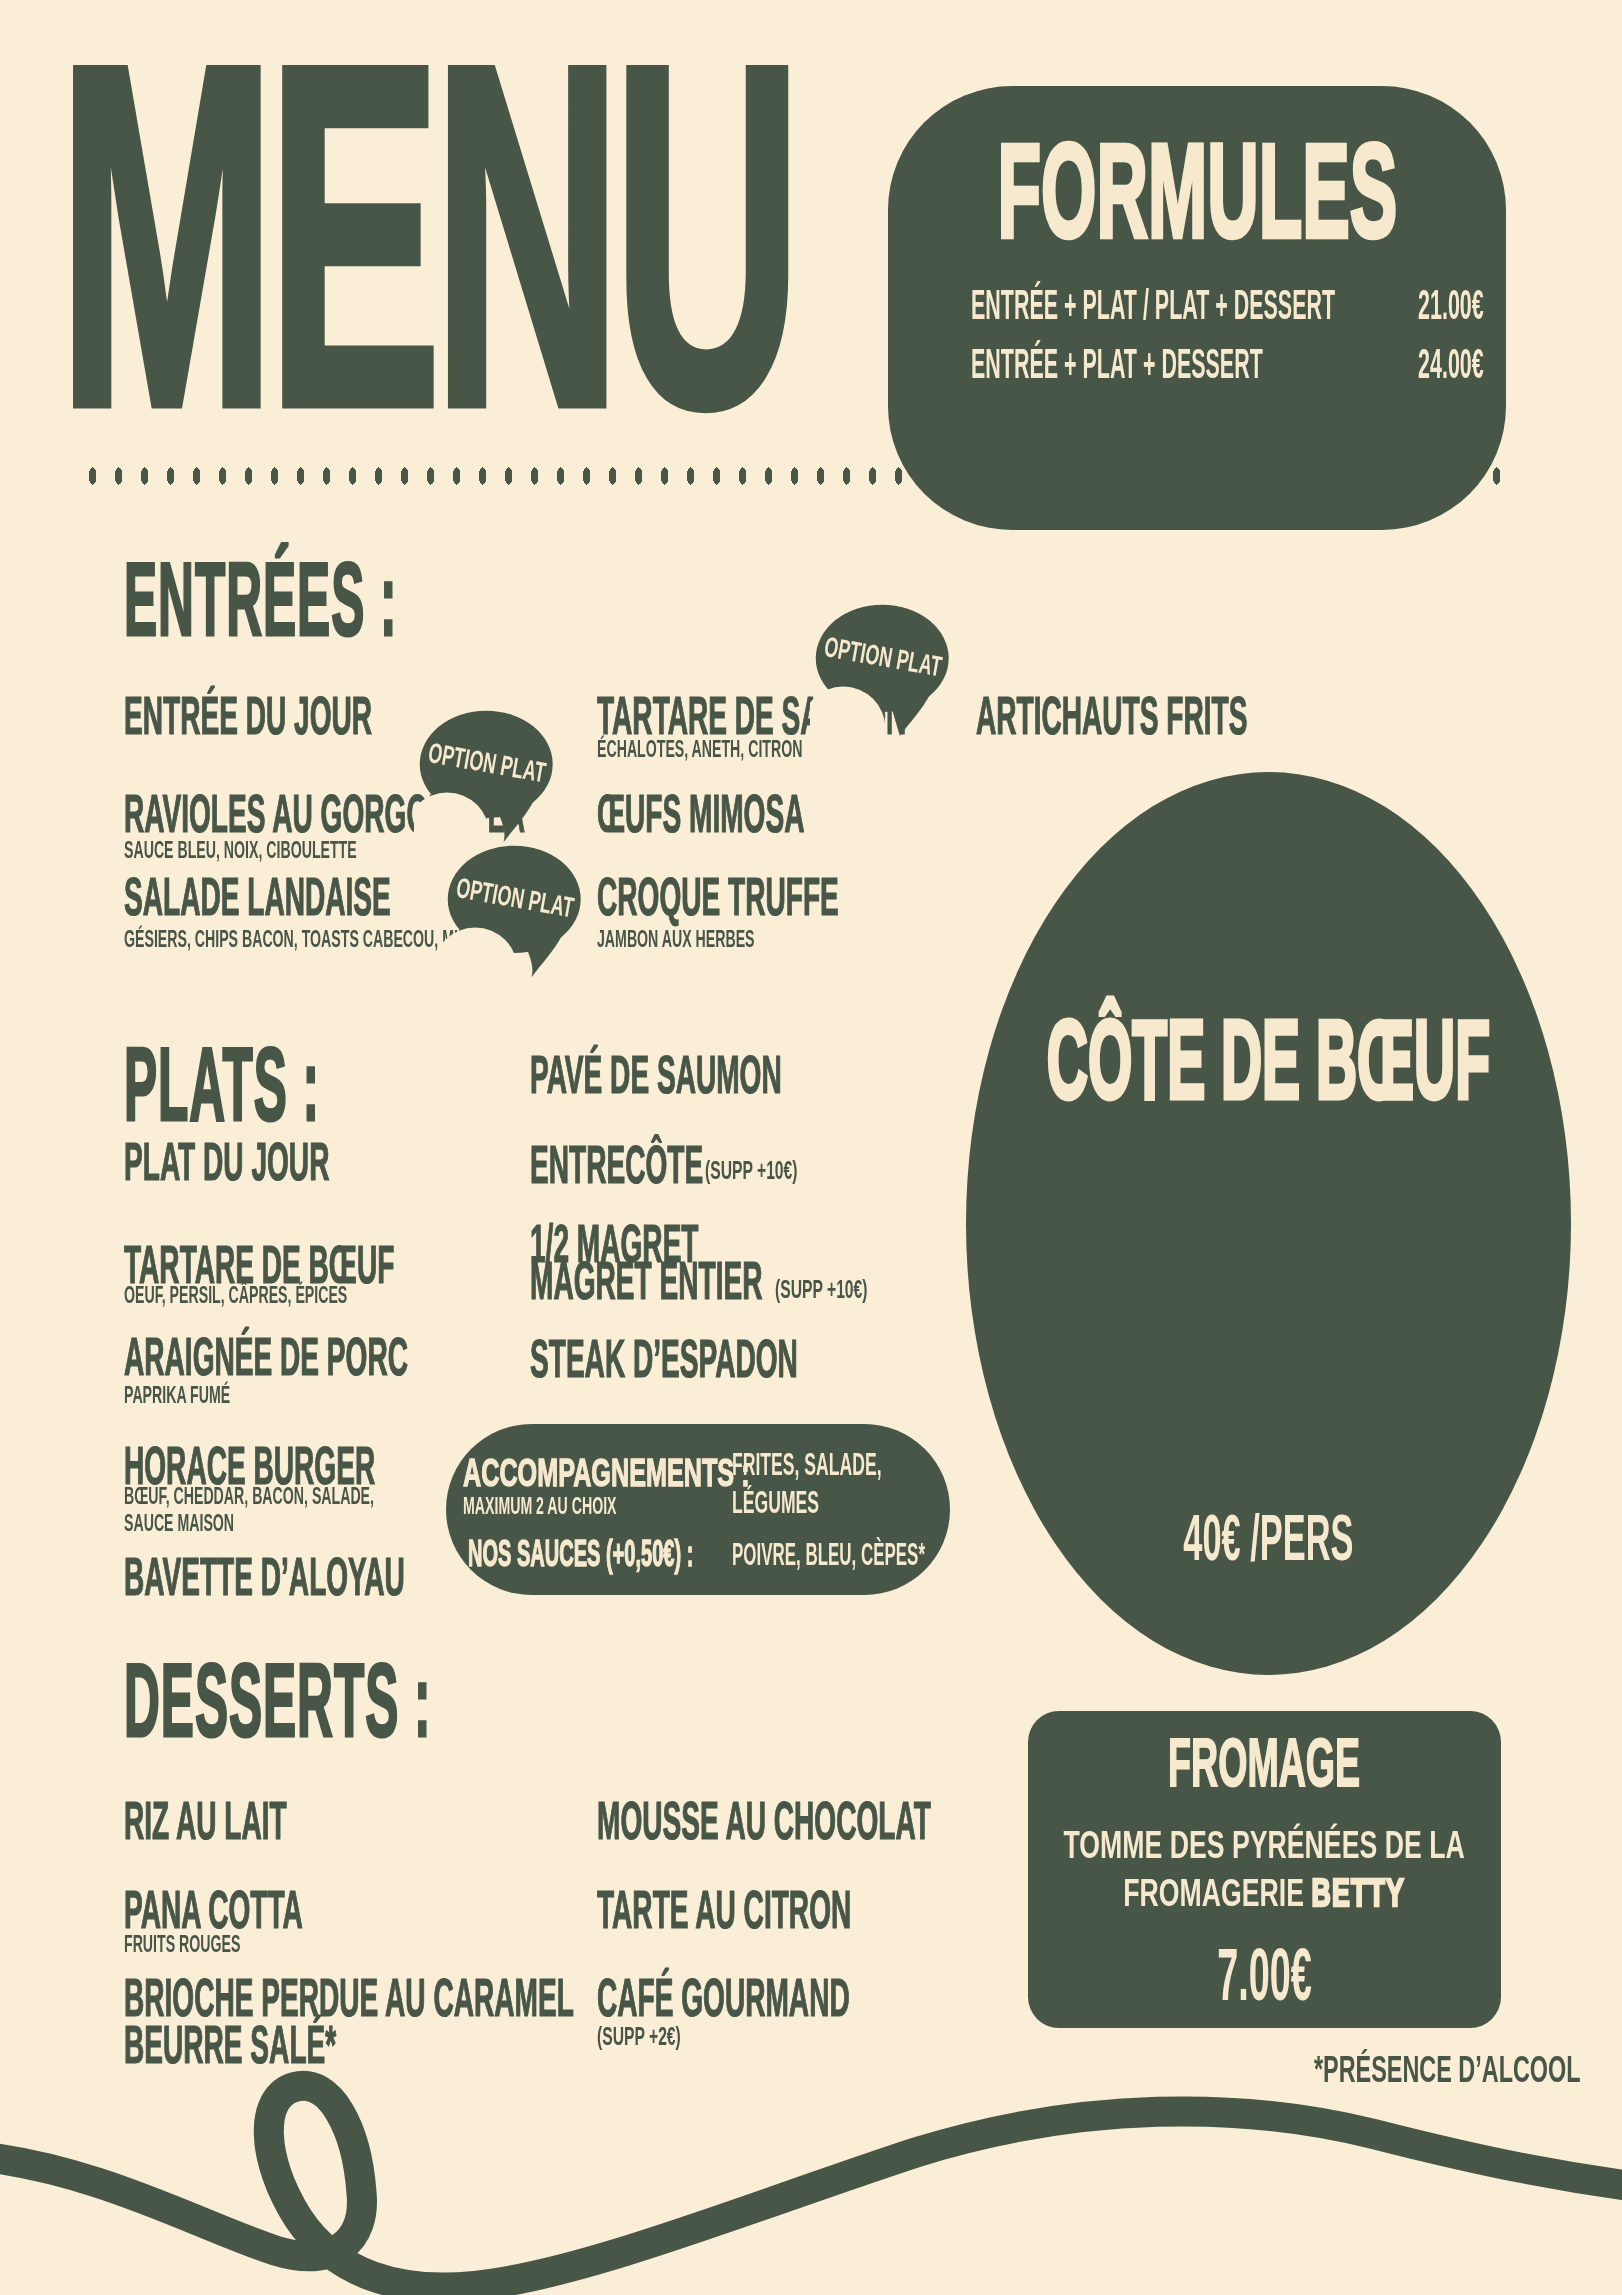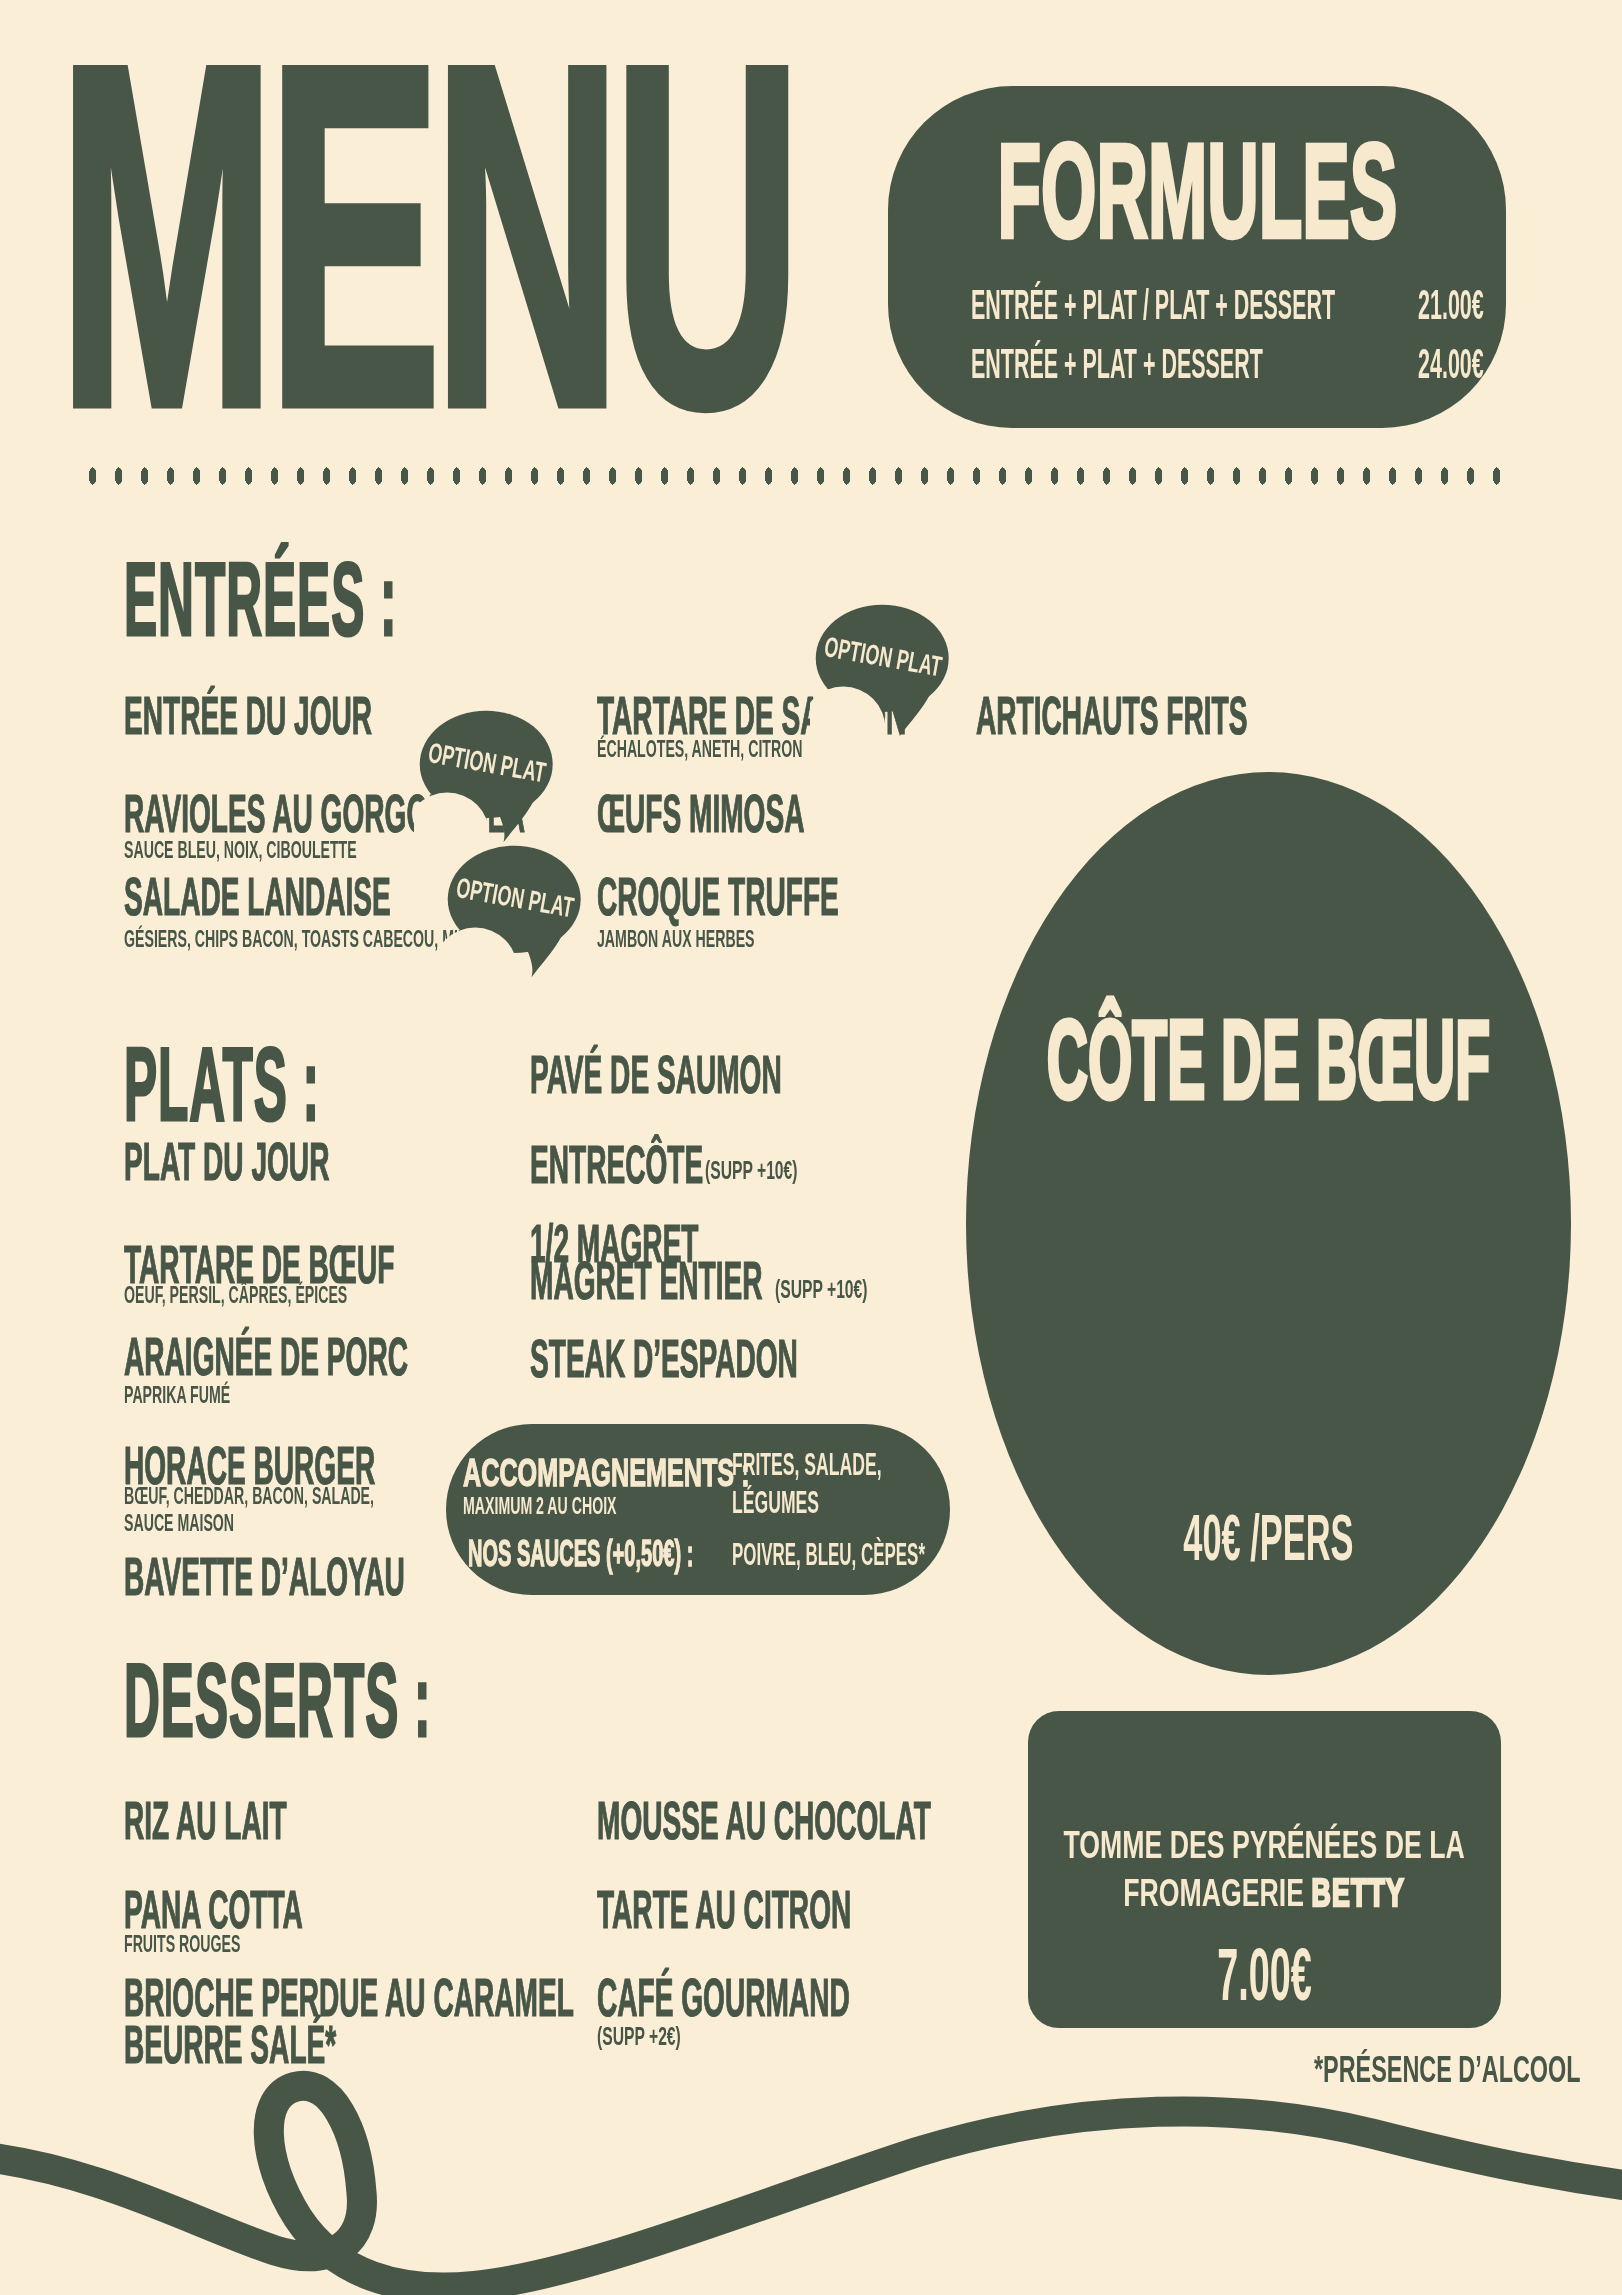--- a/index.html
+++ b/index.html
@@ -32,21 +32,21 @@
       <circle cx="52" cy="200" r="66" fill="#FBEED7"></circle>
       <path d="M 128 156 C 140 184 144 198 140 212 C 156 191 176 170 188 146 L 158 136 Z" fill="#475647"></path>
     </g>
   </defs>
 </svg>
 
 <div class="abs" style="left:58px;top:-6.5px">
   <span class="k" style="font-size:281px;--sx:0.93;--sy:1.73;letter-spacing:-9.2px;-webkit-text-stroke:5.2px currentColor">MENU</span>
 </div>
 
-<div class="abs box cream" style="left:888px;top:86px;width:618px;height:342px;border-radius:124px">
+<div class="abs box cream" style="left:888px;top:86px;width:618px;height:444px;border-radius:124px">
   <div class="abs ctr" style="top:38px">
     <span class="k cream" style="font-size:75px;--sx:0.95;--sy:1.79;-webkit-text-stroke:2.6px currentColor">FORMULES</span>
   </div>
   <div class="abs" style="left:83px;top:198px">
     <span class="k cream" style="font-size:29px;--sx:0.74;--sy:1.45">ENTRÉE + PLAT / PLAT + DESSERT</span>
   </div>
   <div class="abs" style="right:22px;top:198px">
     <span class="k cream" style="font-size:29px;--sx:0.74;--sy:1.45;--o:right top">21.00€</span>
   </div>
   <div class="abs" style="left:83px;top:257px">
@@ -162,20 +162,23 @@
 <div class="abs" style="left:597px;top:1794px"><span class="k name">MOUSSE AU CHOCOLAT</span></div>
 <div class="abs" style="left:124px;top:1883px"><span class="k name">PANA COTTA</span></div>
 <div class="abs" style="left:124px;top:1932px"><span class="k sub">FRUITS ROUGES</span></div>
 <div class="abs" style="left:597px;top:1883px"><span class="k name">TARTE AU CITRON</span></div>
 <div class="abs" style="left:124px;top:1971px"><span class="k name">BRIOCHE PERDUE AU CARAMEL</span></div>
 <div class="abs" style="left:124px;top:2018px"><span class="k name">BEURRE SALÉ*</span></div>
 <div class="abs" style="left:597px;top:1971px"><span class="k name">CAFÉ GOURMAND</span></div>
 <div class="abs" style="left:597px;top:2023px"><span class="k note">(SUPP +2€)</span></div>
 
 <div class="abs box" style="left:1028px;top:1711px;width:473px;height:317px;border-radius:31px">
+  <div class="abs ctr" style="top:17px">
+    <span class="k cream" style="font-size:47px;--sx:0.8;--sy:1.45;-webkit-text-stroke:1.3px currentColor">FROMAGE</span>
+  </div>
   <div class="abs ctr" style="top:115px">
     <span class="k cream" style="font-size:29px;--sx:0.92;--sy:1.35">TOMME DES PYRÉNÉES DE LA</span>
   </div>
   <div class="abs ctr" style="top:163px">
     <span class="k cream" style="font-size:29px;--sx:0.92;--sy:1.35"><span>FROMAGERIE </span><b style="font-weight:900;letter-spacing:1.3px;-webkit-text-stroke:2px currentColor">BETTY</b></span>
   </div>
   <div class="abs ctr" style="top:228px">
     <span class="k cream" style="font-size:42px;--sx:0.9;--sy:1.75">7.00€</span>
   </div>
 </div>

